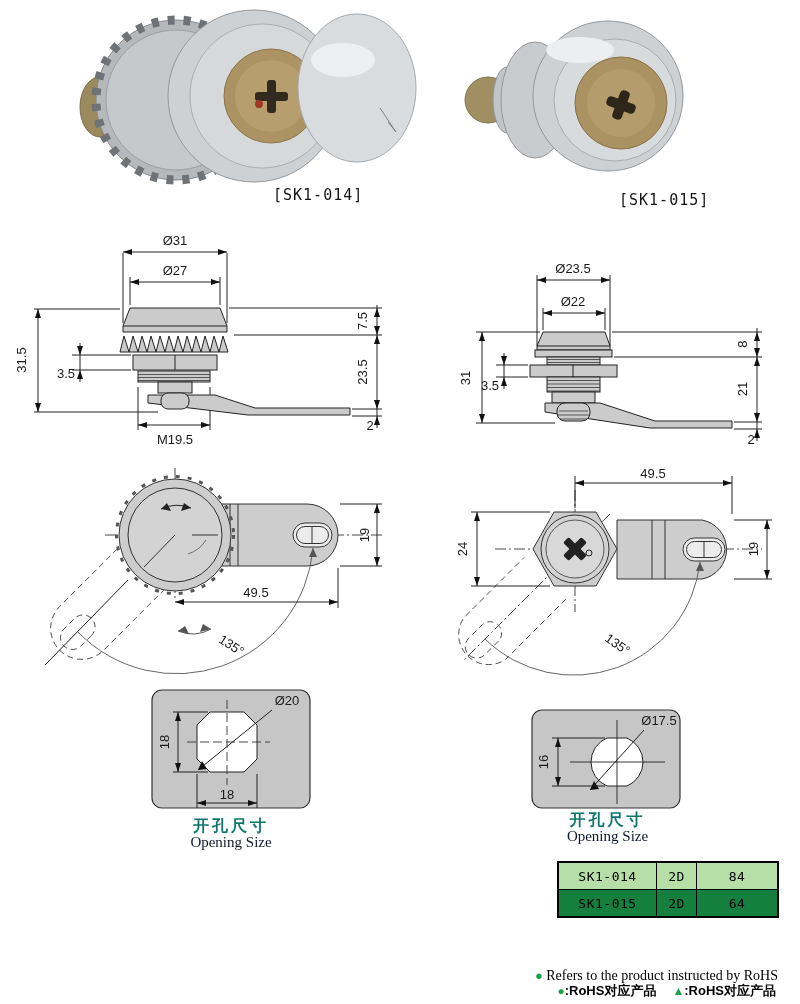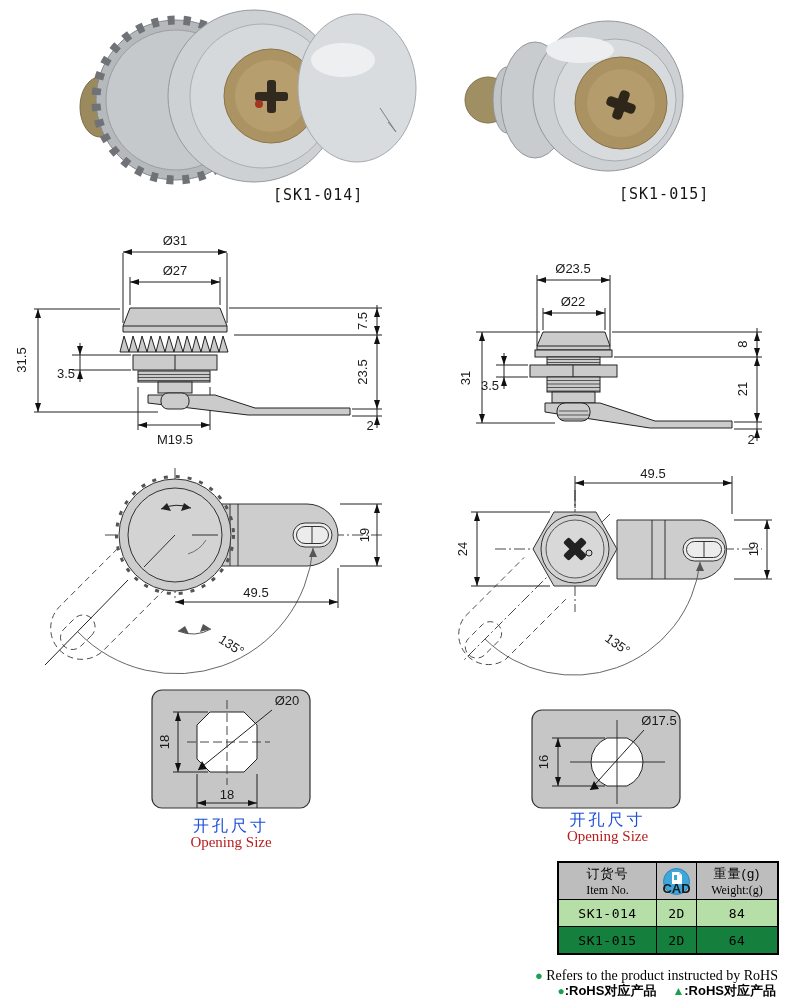--- a/index.html
+++ b/index.html
@@ -3,22 +3,22 @@
 <meta charset="utf-8">
 <style>
   html,body{margin:0;padding:0;background:#fff;}
   #page{position:relative;width:800px;height:1004px;background:#ffffff;overflow:hidden;
         font-family:"Liberation Sans",sans-serif;color:#111;}
   .abs{position:absolute;}
   svg text{font-family:"Liberation Sans",sans-serif;font-size:13px;fill:#1a1a1a;}
   .plabel{position:absolute;font-family:"DejaVu Sans Mono",monospace;font-size:15px;
           letter-spacing:1px;color:#151515;}
   .caption{position:absolute;text-align:center;line-height:1.05;}
-  .caption .zh{font-size:16px;letter-spacing:3px;color:#1d4ed8;font-weight:400;}
-  .caption .en{font-family:"Liberation Serif",serif;font-size:15px;color:#b91c1c;}
+  .caption .zh{font-size:16px;letter-spacing:3px;color:#0f766e;font-weight:700;}
+  .caption .en{font-family:"Liberation Serif",serif;font-size:15px;color:#0f172a;}
   .tbl{position:absolute;left:557px;top:861px;width:218px;border:2px solid #000;background:#fff;}
   .tr{display:flex;}
   .tr + .tr{border-top:1.5px solid #000;}
   .cell{box-sizing:border-box;display:flex;flex-direction:column;align-items:center;justify-content:center;}
   .c1{width:97px;}.c2{width:40px;}.c3{flex:1;}
   .cell + .cell{border-left:1.5px solid #000;}
   .hrow .cell{height:36px;background:#bdbdbd;}
   .hrow .zh{font-size:13px;letter-spacing:1px;color:#000;}
   .hrow .en{font-family:"Liberation Serif",serif;font-size:12px;color:#000;}
   .drow .cell{height:26px;background:#15803d;font-family:"DejaVu Sans Mono",monospace;
@@ -67,21 +67,21 @@
       <circle cx="163" cy="92" r="61" fill="#d8dbde" stroke="#a8acb0"></circle>
       <circle cx="169" cy="95" r="46" fill="#ab9263" stroke="#8a7244"></circle>
       <circle cx="169" cy="95" r="34" fill="#b59c6c"></circle>
       <g transform="rotate(20 169 97)" fill="#2e2719">
         <rect x="164" y="82" width="10" height="30" rx="4"></rect>
         <rect x="154" y="92" width="30" height="10" rx="4"></rect>
       </g>
       <ellipse cx="128" cy="42" rx="34" ry="13" fill="#eceef0"></ellipse>
     </g>
   </svg>
-  <div class="plabel" style="left:619px;top:185px">[SK1-015]</div>
+  <div class="plabel" style="left:619px;top:191px">[SK1-015]</div>
 
   <svg class="abs" style="left:10px;top:225px" width="385" height="248" viewBox="0 0 385 248">
     <g stroke="#222" stroke-width="1" fill="none">
       <path d="M113 98 V28 M217 98 V28 M113 27 H217"></path>
       <path d="M120 80 V52 M210 80 V52 M120 57 H210"></path>
       <path d="M110 84 H24 M148 187 H24 M28 84 V187"></path>
       <path d="M121 130 H62 M121 145 H62 M70 118 V157"></path>
       <path d="M128 162 V205 M200 162 V205 M128 200 H200"></path>
       <path d="M219 83 H372 M224 110 H372 M342 184 H372 M342 191 H372 M367 80 V203"></path>
     </g>
@@ -253,39 +253,20 @@
     <path fill="#111" stroke="none" d="M28 32 l-3 9 h6 z M28 80 l-3 -9 h6 z M60 84 l9 -1 l-5 -8 z"></path>
     <text x="129" y="19" text-anchor="middle" font-size="12.5">Ø17.5</text>
     <text transform="rotate(-90 18 56)" x="18" y="56" text-anchor="middle">16</text>
   </svg>
   <div class="caption" style="left:530px;top:812px;width:155px">
     <div class="zh">开孔尺寸</div>
     <div class="en">Opening Size</div>
   </div>
 
   <div class="tbl">
-    <div class="tr hrow">
-      <div class="cell c1">
-        <div class="zh">订货号</div>
-        <div class="en">Item No.</div>
-      </div>
-      <div class="cell c2">
-        <svg width="27" height="27" viewBox="0 0 27 27">
-          <circle cx="13.5" cy="13.5" r="13" fill="#3ea6db" stroke="#2b87b8"></circle>
-          <path d="M9 4 h7 l3 3 v9 h-10 z" fill="#ffffff"></path>
-          <path d="M16 4 v3 h3 z" fill="#bfe3f5"></path>
-          <rect x="11" y="7" width="3" height="5" fill="#3ea6db"></rect>
-          <text x="13.5" y="24.5" text-anchor="middle" font-size="6" font-weight="bold" fill="#ffffff">CAD</text>
-        </svg>
-      </div>
-      <div class="cell c3">
-        <div class="zh">重量(g)</div>
-        <div class="en">Weight:(g)</div>
-      </div>
-    </div>
     <div class="tr drow hl">
       <div class="cell c1">SK1-014</div>
       <div class="cell c2">2D</div>
       <div class="cell c3">84</div>
     </div>
     <div class="tr drow">
       <div class="cell c1">SK1-015</div>
       <div class="cell c2">2D</div>
       <div class="cell c3">64</div>
     </div>

